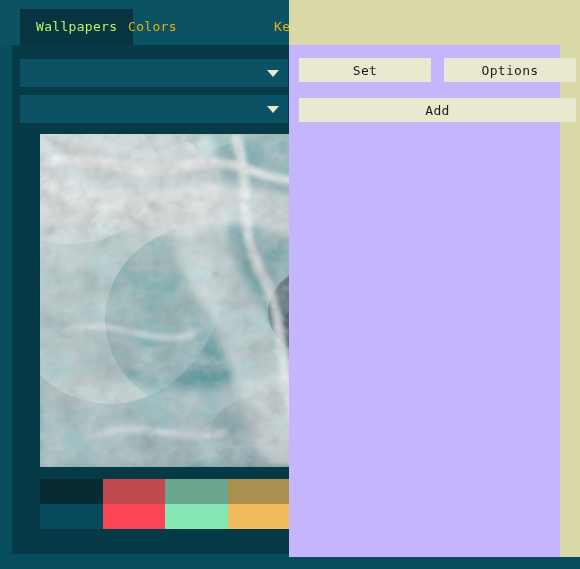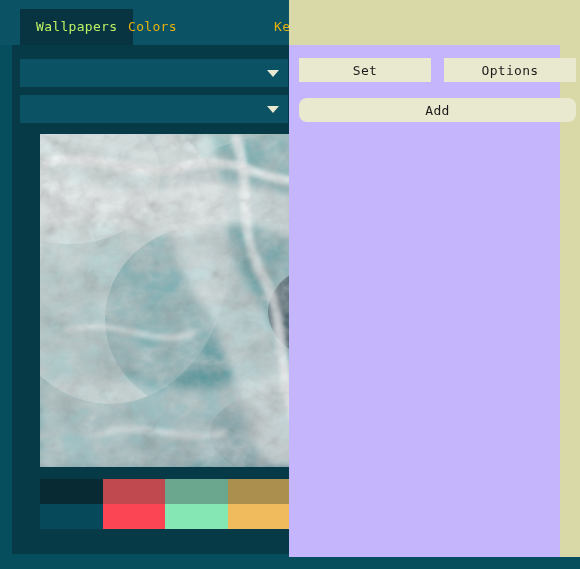--- a/index.html
+++ b/index.html
@@ -144,21 +144,21 @@
     font-size: 13px;
     letter-spacing: 0.3px;
     text-align: center;
     box-sizing: border-box;
     cursor: pointer;
     border: 0;
     font-family: "DejaVu Sans Mono", "Liberation Mono", monospace;
   }
   #btn-set    { left: 10px;  top: 13px; width: 132px; height: 24px; line-height: 24px; }
   #btn-remove { left: 155px; top: 13px; width: 132px; height: 24px; line-height: 24px; }
-  #btn-add    { left: 10px;  top: 53px; width: 277px; height: 24px; line-height: 24px; border-radius: 8px; }
+  #btn-add    { left: 10px;  top: 53px; width: 277px; height: 24px; line-height: 24px; }
 </style>
 </head>
 <body>
 
 <div id="app-window">
 
   <div id="tab-bar">
     <div class="tab active" style="left:20px;"><span>Wallpapers</span></div>
     <div class="tab" style="left:112px;"><span>Colors</span></div>
     <div class="tab" style="left:258px;"><span>Keywords</span></div>

